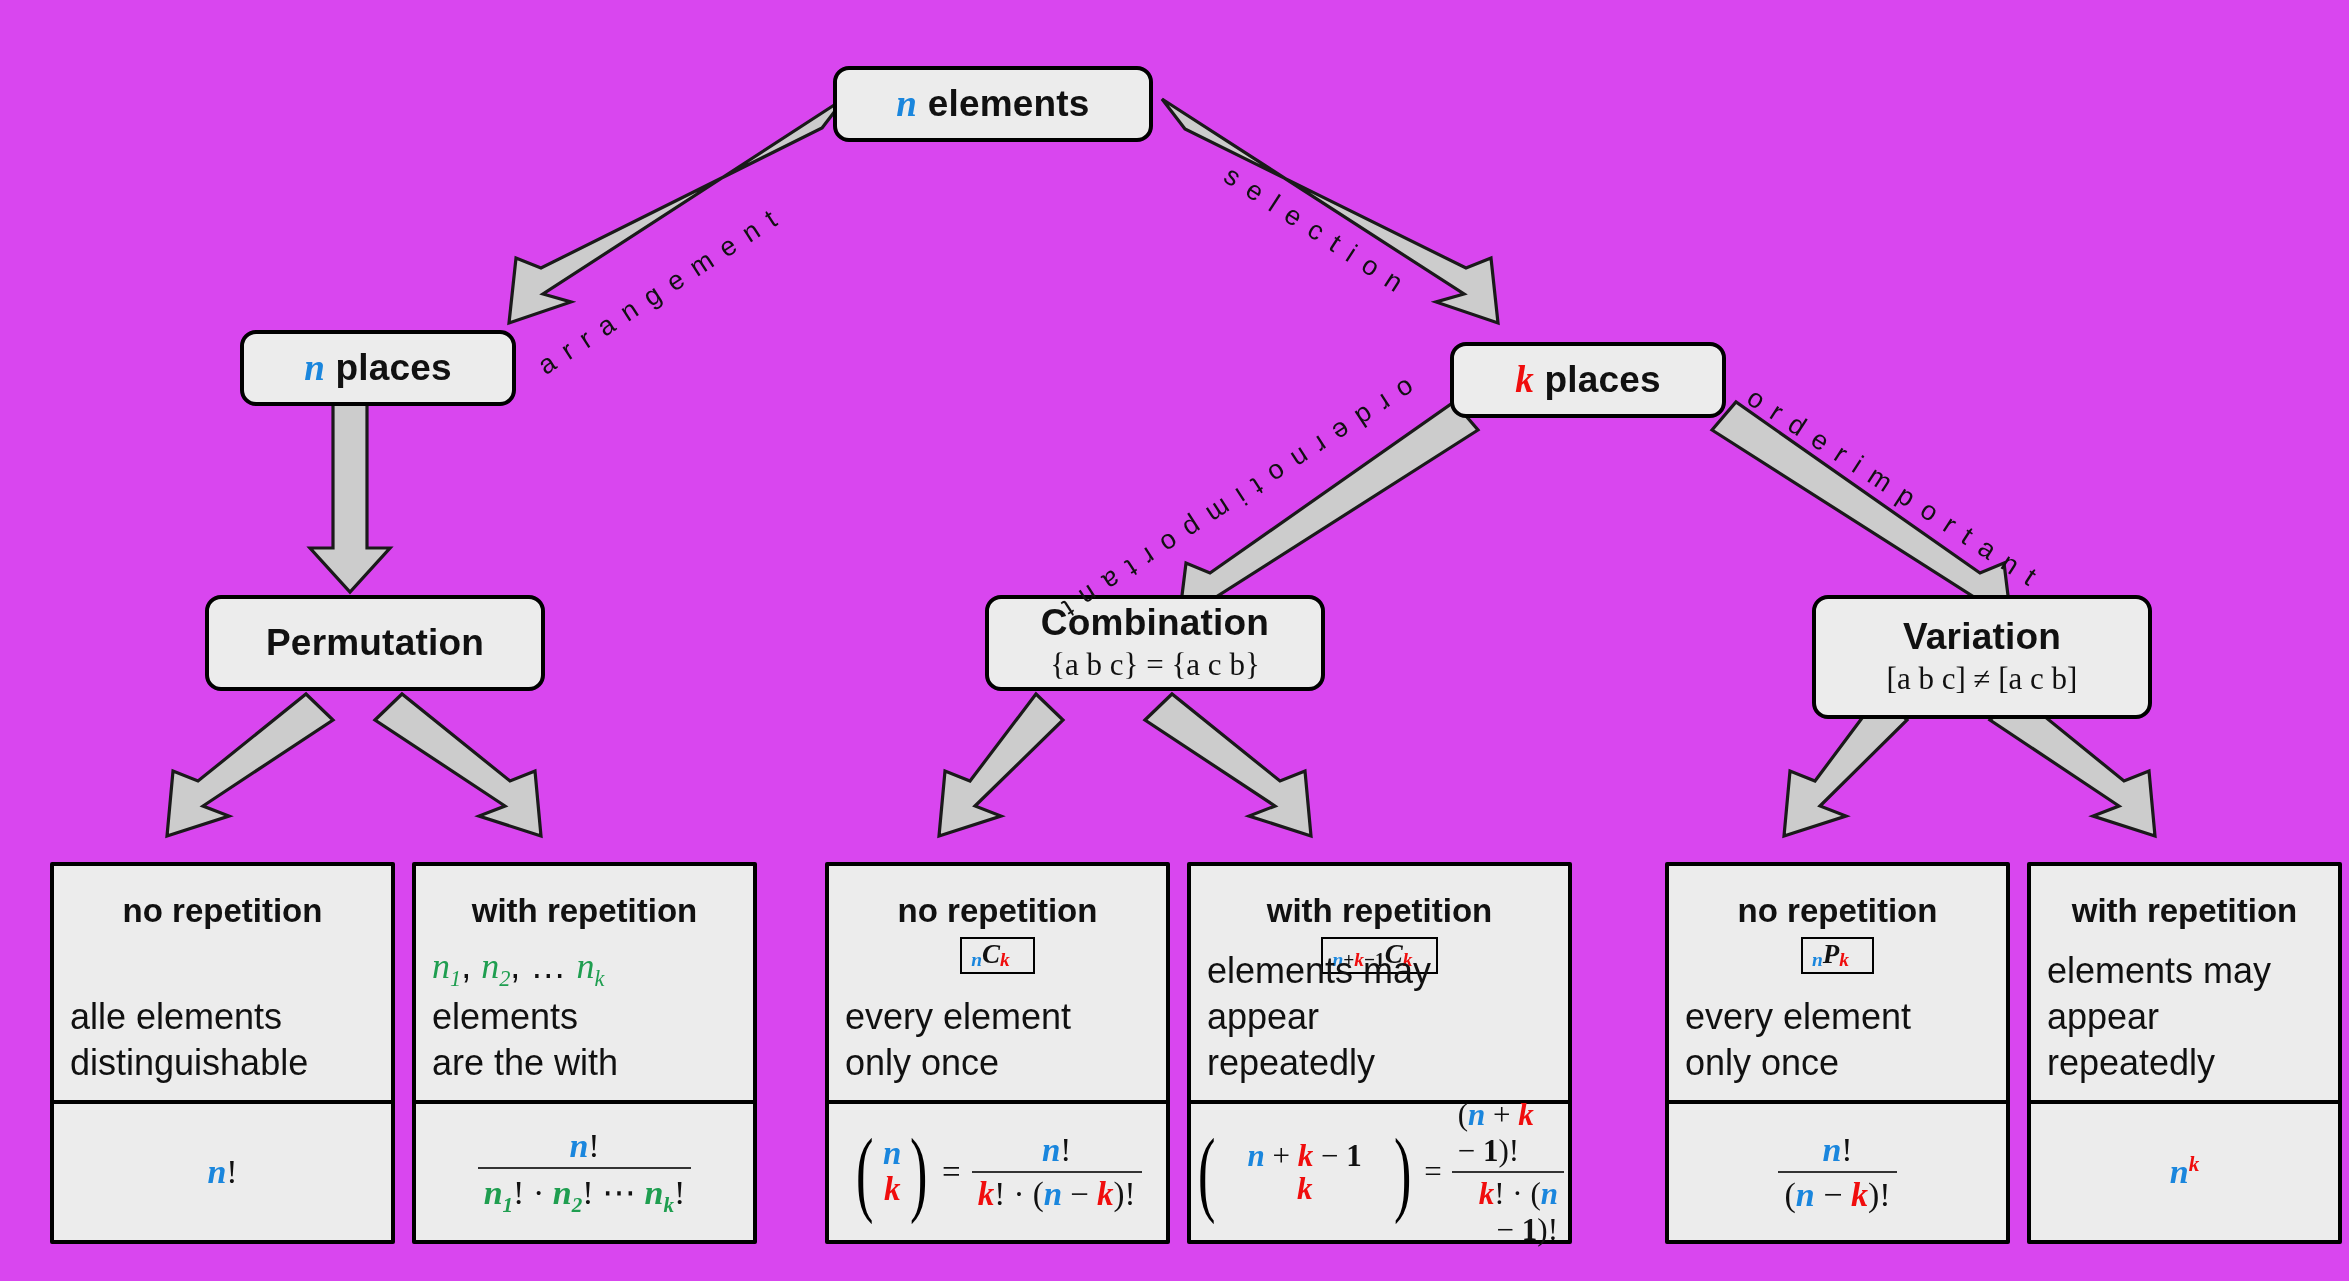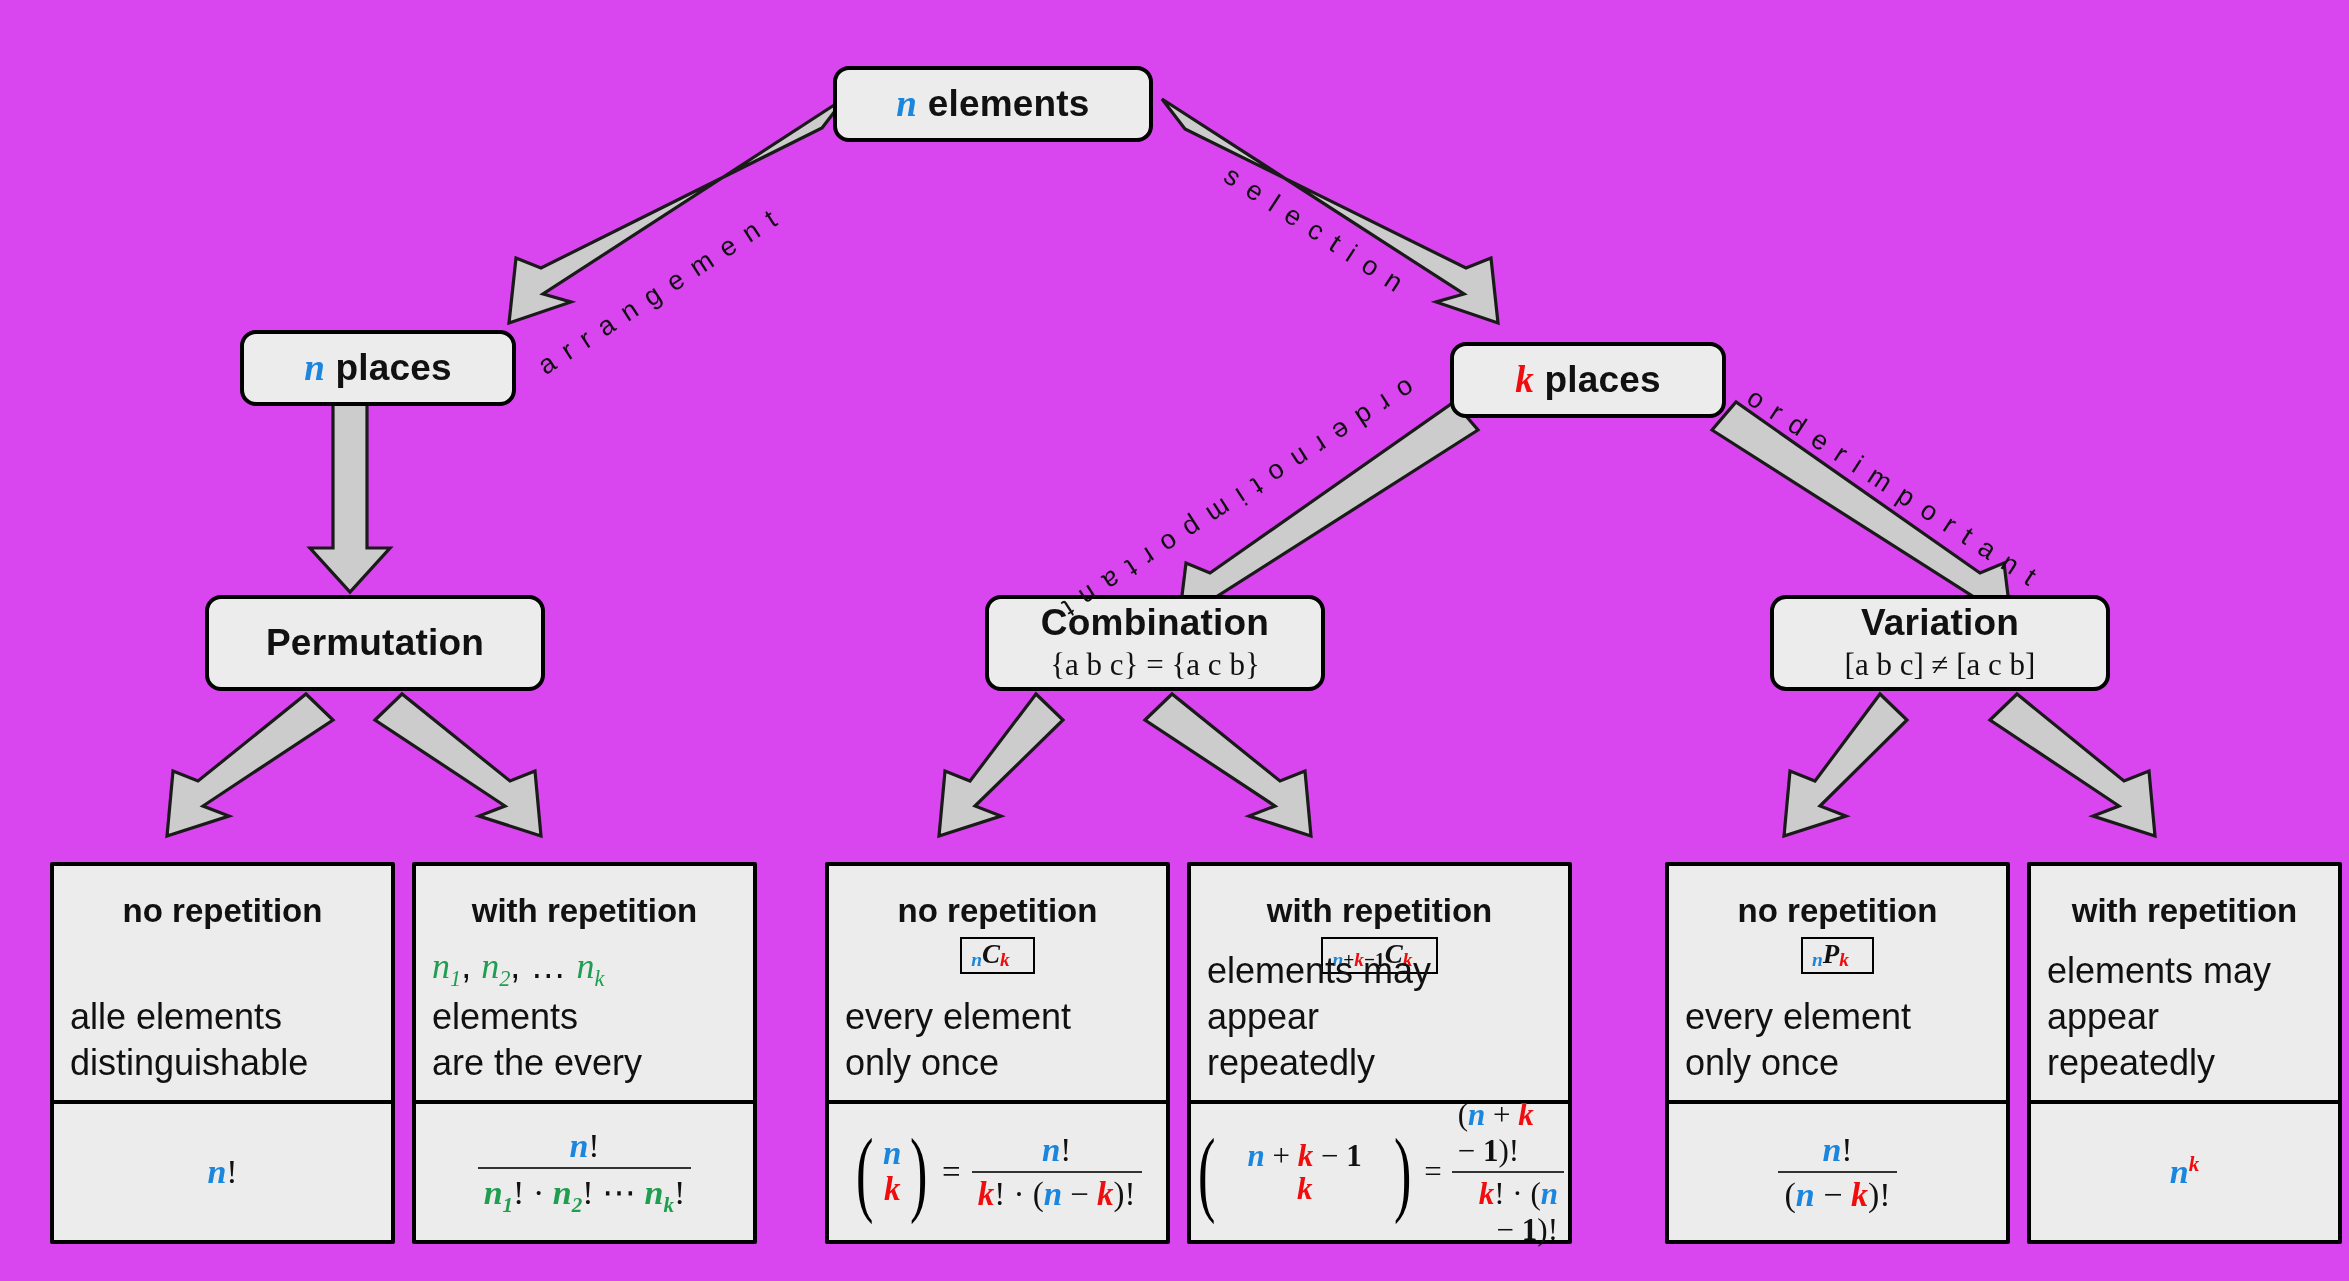--- a/index.html
+++ b/index.html
@@ -105,21 +105,21 @@
 
   <div class="node" style="left:205px;top:595px;width:340px;height:96px;">
     <div class="ttl">Permutation</div>
   </div>
 
   <div class="node" style="left:985px;top:595px;width:340px;height:96px;">
     <div class="ttl">Combination</div>
     <div class="sub">{a b c} = {a c b}</div>
   </div>
 
-  <div class="node" style="left:1770px;top:595px;width:340px;height:96px;">
+  <div class="node" style="left:1812px;top:595px;width:340px;height:124px;">
     <div class="ttl">Variation</div>
     <div class="sub">[a b c] ≠ [a c b]</div>
   </div>
 
   <div class="elabel" style="left:770px;top:206px;transform:rotate(-33deg) translate(-100%,-4px);">a r r a n g e m e n t</div>
   <div class="elabel" style="left:1235px;top:160px;transform:rotate(33deg);">s e l e c t i o n</div>
   <div class="elabel" style="left:1420px;top:398px;transform:rotate(147deg);">o r d e r  n o t  i m p o r t a n t</div>
   <div class="elabel" style="left:1758px;top:382px;transform:rotate(33deg);">o r d e r  i m p o r t a n t</div>
 
   <div class="leaf" style="left:30px;top:862px;width:345px;height:382px;">
@@ -137,21 +137,21 @@
 
   <div class="leaf" style="left:392px;top:862px;width:345px;height:382px;">
     <div class="upper">
       <div class="hdr">with repetition</div>
       <div class="desc">
         <div>
           <span class="mathit green">n<span class="sub">1</span></span><span class="blk">,</span>
           <span class="mathit green">n<span class="sub">2</span></span><span class="blk">, …</span>
           <span class="mathit green">n<span class="sub">k</span></span> elements
         </div>
-        <div>are the every</div>
+        <div>are the with</div>
       </div>
     </div>
     <div class="formula" style="height:140px;">
       <span class="frac">
         <span class="num"><i class="v blue">n</i><span class="blk">!</span></span>
         <span class="den">
           <i class="v green">n<span class="sub">1</span></i><span class="blk">!</span>
           <span class="blk">·</span>
           <i class="v green">n<span class="sub">2</span></i><span class="blk">!</span>
           <span class="blk">⋯</span>

